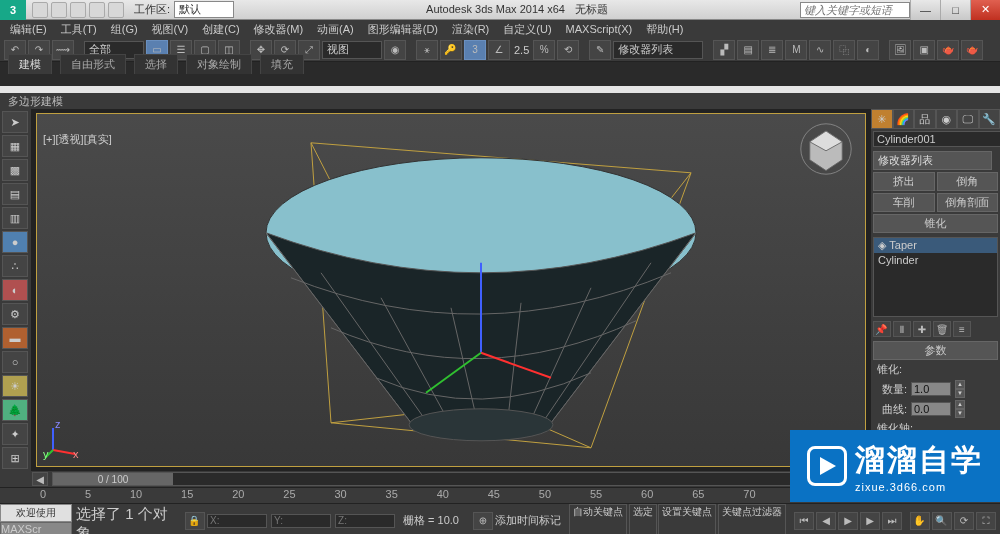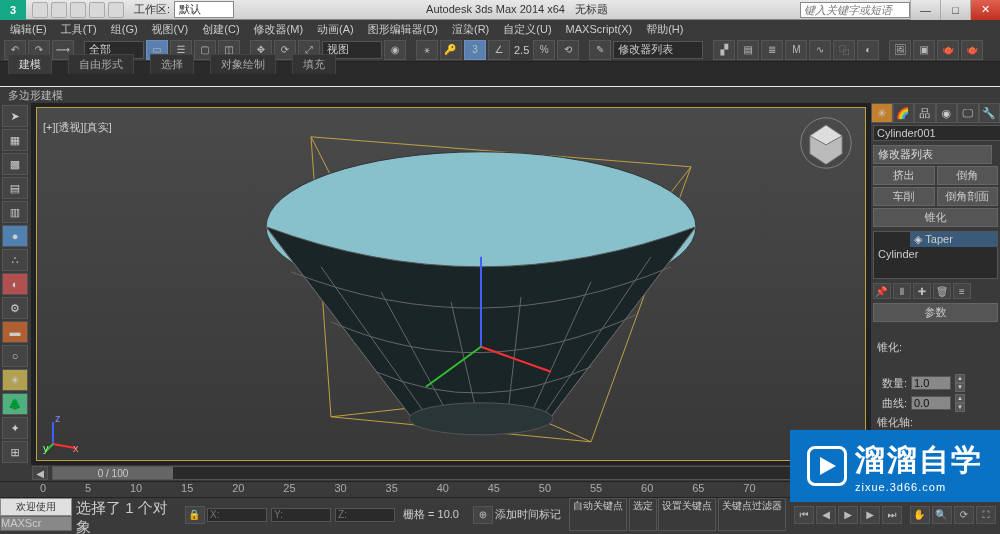--- a/index.html
+++ b/index.html
@@ -25,56 +25,56 @@
 
 .toolbar { background: #3a3a3a; border-bottom: 1px solid #222; display: flex; align-items: center; height: 24px; padding: 0 4px; gap: 2px; }
 .tbtn { width: 22px; height: 20px; background: #444; border: 1px solid #555; display:flex; align-items:center; justify-content:center; color:#bbb; font-size:10px; }
 .tbtn.on { background: #5a80b0; border-color:#6a90c0; }
 .tsep { width: 6px; }
 .combo { background: #2a2a2a; border: 1px solid #555; color: #ccc; padding: 0 4px; height: 18px; display:flex; align-items:center; min-width:60px; }
 .spinarrows { display:flex; flex-direction:column; }
 .spinarrows div { width:10px; height:9px; background:#555; border:1px solid #666; font-size:6px; text-align:center; line-height:7px; }
 
 
-.ribbon { height: 20px; background: #2a2a2a; display:flex; align-items:flex-end; padding: 12px 8px; gap: 16px; border-bottom:1px solid #e5e5e5; }
+.ribbon { height: 20px; background: #2a2a2a; display:flex; align-items:flex-end; padding: 12px 8px; gap: 8px; border-bottom:7px solid #e5e5e5; }
 .rtab { padding: 2px 10px; color:#aaa; background: #333; border:1px solid #444; border-bottom:none; }
 .rtab.active { background: #3a3a3a; color:#ddd; }
 .rsub { height:16px; background:#3a3a3a; padding:0 8px; color:#bbb; display:flex; align-items:center; }
 
 
 .main { display:flex; height: calc(534px - 20px - 18px - 24px - 24px - 20px - 16px - 34px - 16px); }
 .left-toolbar { width: 32px; background: #3a3a3a; border-right:1px solid #222; display:flex; flex-direction:column; gap:2px; padding:2px; }
 .ltbtn { width:26px; height:22px; background:#444; border:1px solid #555; display:flex; align-items:center; justify-content:center; }
 .ltbtn.c1 { background:#b05050; } .ltbtn.c2 { background:#5080b0; } .ltbtn.c3 { background:#50b080; }
 .ltbtn.c4 { background:#b0a050; } .ltbtn.c6 { background:#b06030; }
 
 .viewport-wrap { flex:1; display:flex; flex-direction:column; background:#222; }
 .viewport { flex:1; background: linear-gradient(#4a4a4a,#383838); position:relative; border:1px solid #000; margin:4px; }
 .vp-active { border:1px solid #c0a040; }
-.vp-label { position:absolute; top:12px; left:6px; color:#ccc; font-size:11px; }
+.vp-label { position:absolute; top:18px; left:6px; color:#ccc; font-size:11px; }
 .viewcube { position:absolute; top:8px; right:12px; width:54px; height:54px; }
 .viewcube svg { width:100%; height:100%; }
 
 
 .cone-svg { position:absolute; left:50%; top:50%; transform:translate(-50%,-52%); }
 
 
 .right-panel { width: 130px; background:#3a3a3a; border-left:1px solid #222; display:flex; flex-direction:column; }
 .rp-tabs { height:20px; display:flex; background:#2a2a2a; }
 .rp-tab { width:22px; height:20px; background:#444; border:1px solid #555; display:flex; align-items:center; justify-content:center; }
 .rp-tab.active { background:#c08030; }
 .obj-name { display:flex; margin:2px; }
 .obj-name input { flex:1; background:#2a2a2a; border:1px solid #555; color:#ccc; padding:0 3px; height:16px; }
 .rp-head { background:#555; color:#ddd; padding:1px 4px; margin:2px 8px 0 2px; border:1px solid #666; }
 .rp-grid { display:grid; grid-template-columns:1fr 1fr; gap:2px; padding:2px; }
 .rp-btn { background:#555; border:1px solid #666; color:#ccc; text-align:center; padding:1px 0; }
 .rp-btn.full { grid-column:1/3; }
 .stack { margin:2px; background:#2a2a2a; border:1px solid #555; height:80px; }
 .stack-item { padding:1px 4px; color:#ccc; }
-.stack-item.sel { background:#3a5a7a;margin-left:36px; }
+.stack-item.sel { background:#3a5a7a; }
 .stack-row { display:flex; padding:2px; gap:2px; }
 .stack-row .tbtn { width:18px; height:16px; }
 .rp-section { margin:2px; }
 .rp-sec-head { background:#555; text-align:center; padding:1px; border:1px solid #666; }
 .param-row { display:flex; align-items:center; padding:1px 4px; gap:4px; }
 .param-row label { min-width:30px; text-align:right; }
 .param-in { width:40px; background:#888; border:1px solid #555; color:#111; padding:0 2px; height:14px; }
 .radio-row { display:flex; gap:6px; padding:1px 6px; }
 .radio { display:flex; align-items:center; gap:2px; }
 .radio input { width:10px; height:10px; }
@@ -298,21 +298,21 @@
     </div>
     <div class="stack-row">
       <div class="tbtn">📌</div>
       <div class="tbtn">Ⅱ</div>
       <div class="tbtn">✚</div>
       <div class="tbtn">🗑</div>
       <div class="tbtn">≡</div>
     </div>
     <div class="rp-section">
       <div class="rp-sec-head">参数</div>
-      <div style="padding:18px 4px">锥化:</div>
+      <div style="padding:2px 4px">锥化:</div>
       <div class="param-row">
         <label>数量:</label>
         <input class="param-in" value="1.0" style="">
         <div class="spinarrows">
             <div>▲</div>
             <div>▼</div>
           </div>
       </div>
       <div class="param-row">
         <label>曲线:</label>

